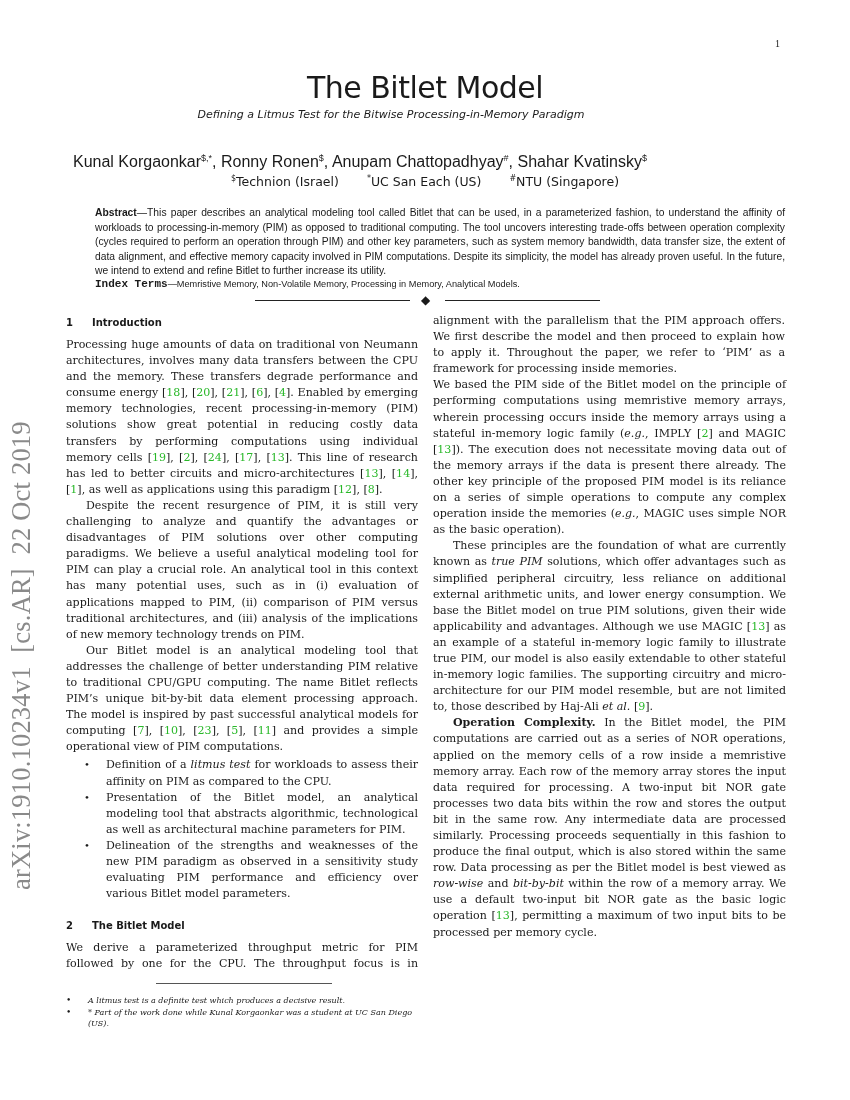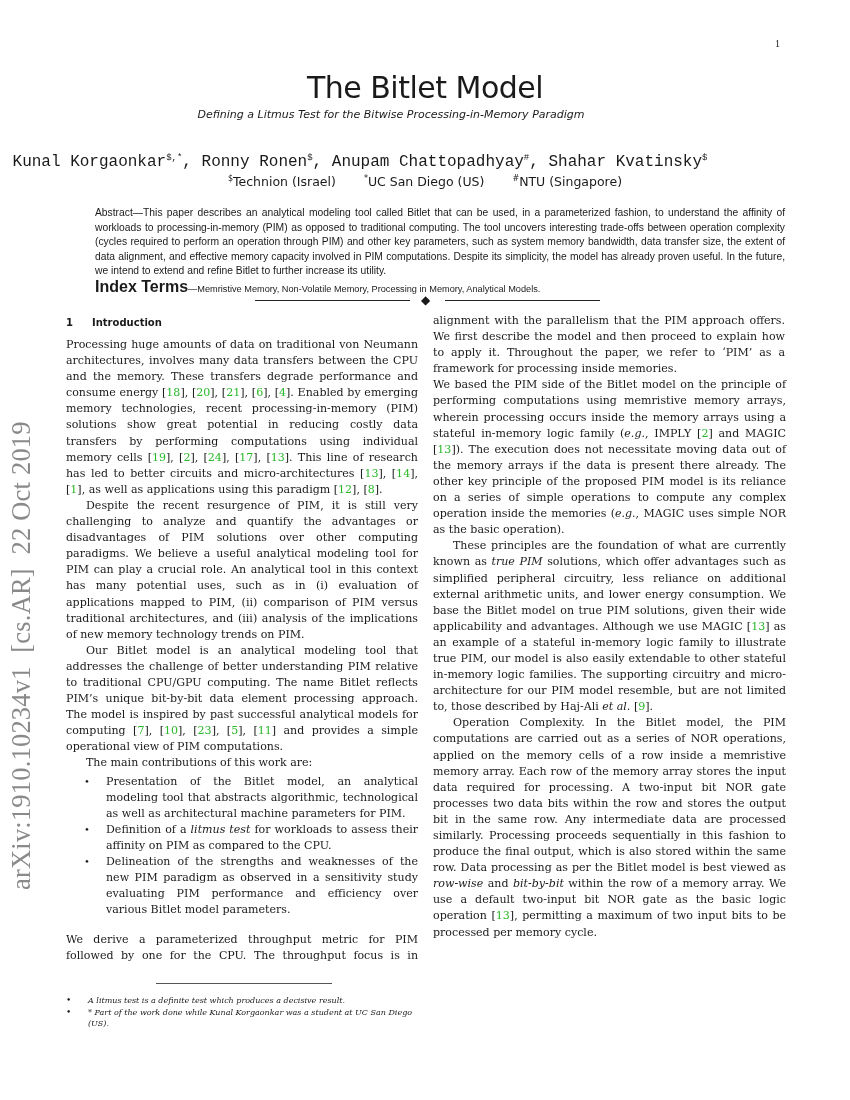--- a/index.html
+++ b/index.html
@@ -13,53 +13,53 @@
     font-family: "Liberation Serif", serif; font-size: 26.5px; color: #8a8a8a;
     white-space: pre; letter-spacing: 0.2px;
   }
 
   #title { position: absolute; left: 0; width: 850px; top: 70px; text-align: center;
     font-family: "DejaVu Sans", sans-serif; font-size: 30px; font-weight: normal; letter-spacing: -0.5px; }
   #subtitle { position: absolute; left: 0; width: 782px; top: 108px; text-align: center;
     font-family: "DejaVu Sans", sans-serif; font-size: 11px; font-style: italic; }
 
   #authors { position: absolute; left: 0; width: 720px; top: 153px; text-align: center;
-    font-family: Liberation Mono, monospace; font-size: 16px; }
+    font-family: Liberation Sans, sans-serif; font-size: 16px; }
   #authors sup { font-size: 9px; }
   #affiliations { position: absolute; left: 0; width: 850px; top: 174px; text-align: center;
     font-family: "DejaVu Sans", sans-serif; font-size: 12.5px; }
   #affiliations sup { font-size: 8px; }
   #affiliations .aff { margin: 0 14px; }
 
   #abstract { position: absolute; left: 95px; width: 690px; top: 206px;
     font-family: "Liberation Sans", sans-serif; font-size: 10.3px; line-height: 14.6px; text-align: justify; }
-  #abstract b { font-weight: normal; }
+  #abstract b { font-weight: bold; }
   #index-terms { position: absolute; left: 95px; width: 690px; top: 278px;
     font-family: "Liberation Sans", sans-serif; font-size: 9.2px; }
-  #index-terms b { font-size: 16px; }
+  #index-terms b { font-size: 11px; font-family: Liberation Mono, monospace; }
 
   #separator { position: absolute; left: 255px; top: 294px; width: 345px; height: 12px; }
   #separator .line { position: absolute; top: 6px; height: 1px; background: #222; width: 155px; }
   #separator .l1 { left: 0; } #separator .l2 { right: 0; }
   #separator .diamond { position: absolute; left: 166px; top: 0px; font-size: 12px; line-height: 12px; }
 
   .col { position: absolute; font-family: "DejaVu Serif", serif; font-size: 11.05px; line-height: 16.1px; color: #1a1a1a; }
   #col-left { left: 66px; width: 352px; top: 313px; }
   #col-right { left: 433px; width: 353px; top: 313px; }
 
   h2.sec { font-family: "DejaVu Sans", sans-serif; font-weight: bold; font-size: 10px; margin: 0 0 4px 0; line-height: 20px; }
   h2.sec .num { display: inline-block; width: 26px; }
   h3.subsec { font-family: "DejaVu Sans", sans-serif; font-weight: bold; font-size: 12px; margin: 22px 0 4px 0; line-height: 18px; }
   h3.subsec .num { display: inline-block; width: 38px; }
 
   p.para { margin: 0; text-align: justify; hyphens: none; }
   p.indent { text-indent: 20px; }
   .cite { color: #28b828; }
   .it { font-style: italic; }
-  .bf { font-weight: normal; }
+  .bf { font-weight: bold; }
 
   ul.contrib { margin: 2px 0 0 0; padding: 0 0 0 40px; list-style: none; }
   ul.contrib li { position: relative; text-align: justify; }
   ul.contrib li::before { content: "\2022"; position: absolute; left: -22px; font-size: 10px; }
 
   #sec2 { margin-top: 14px; }
 
   #footnote-rule { position: absolute; left: 156px; top: 983px; width: 176px; height: 1px; background: #555; }
   #footnotes { position: absolute; left: 66px; top: 995px; width: 352px;
     font-family: "DejaVu Serif", serif; font-style: italic; font-size: 8px; line-height: 11.5px; }
@@ -70,21 +70,21 @@
 <body>
 
 <div id="page-number">1</div>
 
 <div id="arxiv-stamp">arXiv:1910.10234v1  [cs.AR]  22 Oct 2019</div>
 
 <h1 id="title" style="margin:0;">The Bitlet Model</h1>
 <div id="subtitle">Defining a Litmus Test for the Bitwise Processing-in-Memory Paradigm</div>
 
 <div id="authors"><span><span>Kunal Korgaonkar</span><sup>$,*</sup></span>, <span><span>Ronny Ronen</span><sup>$</sup></span>, <span><span>Anupam Chattopadhyay</span><sup>#</sup></span>, <span><span>Shahar Kvatinsky</span><sup>$</sup></span></div>
-<div id="affiliations"><span class="aff"><sup>$</sup><span>Technion (Israel)</span></span><span class="aff"><sup>*</sup><span>UC San Diego (US)</span></span><span class="aff"><sup>#</sup><span>NTU (Singapore)</span></span></div>
+<div id="affiliations"><span class="aff"><sup>$</sup><span>Technion (Israel)</span></span><span class="aff"><sup>*</sup><span>UC San Each (US)</span></span><span class="aff"><sup>#</sup><span>NTU (Singapore)</span></span></div>
 
 <div id="abstract">
   <b>Abstract</b><span>—This paper describes an analytical modeling tool called Bitlet that can be used, in a parameterized fashion, to understand the affinity of workloads to processing-in-memory (PIM) as opposed to traditional computing. The tool uncovers interesting trade-offs between operation complexity (cycles required to perform an operation through PIM) and other key parameters, such as system memory bandwidth, data transfer size, the extent of data alignment, and effective memory capacity involved in PIM computations. Despite its simplicity, the model has already proven useful. In the future, we intend to extend and refine Bitlet to further increase its utility.</span>
 </div>
 <div id="index-terms">
   <b>Index Terms</b><span>—Memristive Memory, Non-Volatile Memory, Processing in Memory, Analytical Models.</span>
 </div>
 
 <div id="separator">
   <div class="line l1"></div>
@@ -93,29 +93,31 @@
 </div>
 
 <div id="col-left" class="col">
   <h2 class="sec">
     <span class="num">1</span><span>Introduction</span>
   </h2>
   <div>
       <p class="para"><span>Processing huge amounts of data on traditional von Neumann architectures, involves many data transfers between the CPU and the memory. These transfers degrade performance and consume energy </span><span>[</span><span class="cite">18</span><span>], [</span><span class="cite">20</span><span>], [</span><span class="cite">21</span><span>], [</span><span class="cite">6</span><span>], [</span><span class="cite">4</span><span>]. Enabled by emerging memory technologies, recent processing-in-memory (PIM) solutions show great potential in reducing costly data transfers by performing computations using individual memory cells [</span><span class="cite">19</span><span>], [</span><span class="cite">2</span><span>], [</span><span class="cite">24</span><span>], [</span><span class="cite">17</span><span>], [</span><span class="cite">13</span><span>]. This line of research has led to better circuits and micro-architectures [</span><span class="cite">13</span><span>], [</span><span class="cite">14</span><span>], [</span><span class="cite">1</span><span>], as well as applications using this paradigm [</span><span class="cite">12</span><span>], [</span><span class="cite">8</span><span>].</span></p>
       <p class="para indent"><span>Despite the recent resurgence of PIM, it is still very challenging to analyze and quantify the advantages or disadvantages of PIM solutions over other computing paradigms. We believe a useful analytical modeling tool for PIM can play a crucial role. An analytical tool in this context has many potential uses, such as in (i) evaluation of applications mapped to PIM, (ii) comparison of PIM versus traditional architectures, and (iii) analysis of the implications of new memory technology trends on PIM.</span></p>
       <p class="para indent"><span>Our Bitlet model is an analytical modeling tool that addresses the challenge of better understanding PIM relative to traditional CPU/GPU computing. The name Bitlet reflects PIM’s unique bit-by-bit data element processing approach. The model is inspired by past successful analytical models for computing [</span><span class="cite">7</span><span>], [</span><span class="cite">10</span><span>], [</span><span class="cite">23</span><span>], [</span><span class="cite">5</span><span>], [</span><span class="cite">11</span><span>] and provides a simple operational view of PIM computations.</span></p>
-      <p class="para indent"><span>The main contributions of this work are:</span></p>
     </div>
   <ul class="contrib">
+      <li><span>Definition of a </span><span class="it">litmus test</span><span> for workloads to assess their affinity on PIM as compared to the CPU.</span></li>
       <li><span>Presentation of the Bitlet model, an analytical modeling tool that abstracts algorithmic, technological as well as architectural machine parameters for PIM.</span></li>
-      <li><span>Definition of a </span><span class="it">litmus test</span><span> for workloads to assess their affinity on PIM as compared to the CPU.</span></li>
       <li><span>Delineation of the strengths and weaknesses of the new PIM paradigm as observed in a sensitivity study evaluating PIM performance and efficiency over various Bitlet model parameters.</span></li>
     </ul>
 
   <div id="sec2">
+    <h2 class="sec">
+      <span class="num">2</span><span>The Bitlet Model</span>
+    </h2>
     <div style="height: 32.2px; overflow: hidden;">
         <p class="para"><span>We derive a parameterized throughput metric for PIM followed by one for the CPU. The throughput focus is in alignment with the parallelism that the PIM approach offers. We first describe the model and then proceed to explain how to apply it. Throughout the paper, we refer to ‘PIM’ as a framework for processing inside memories.</span></p>
       </div>
   </div>
 </div>
 
 <div id="footnote-rule"></div>
 <div id="footnotes">
     <div class="fn"><span class="bullet">•</span><span>A litmus test is a definite test which produces a decisive result.</span></div>
     <div class="fn"><span class="bullet">•</span><span>* Part of the work done while Kunal Korgaonkar was a student at UC San Diego (US).</span></div>

